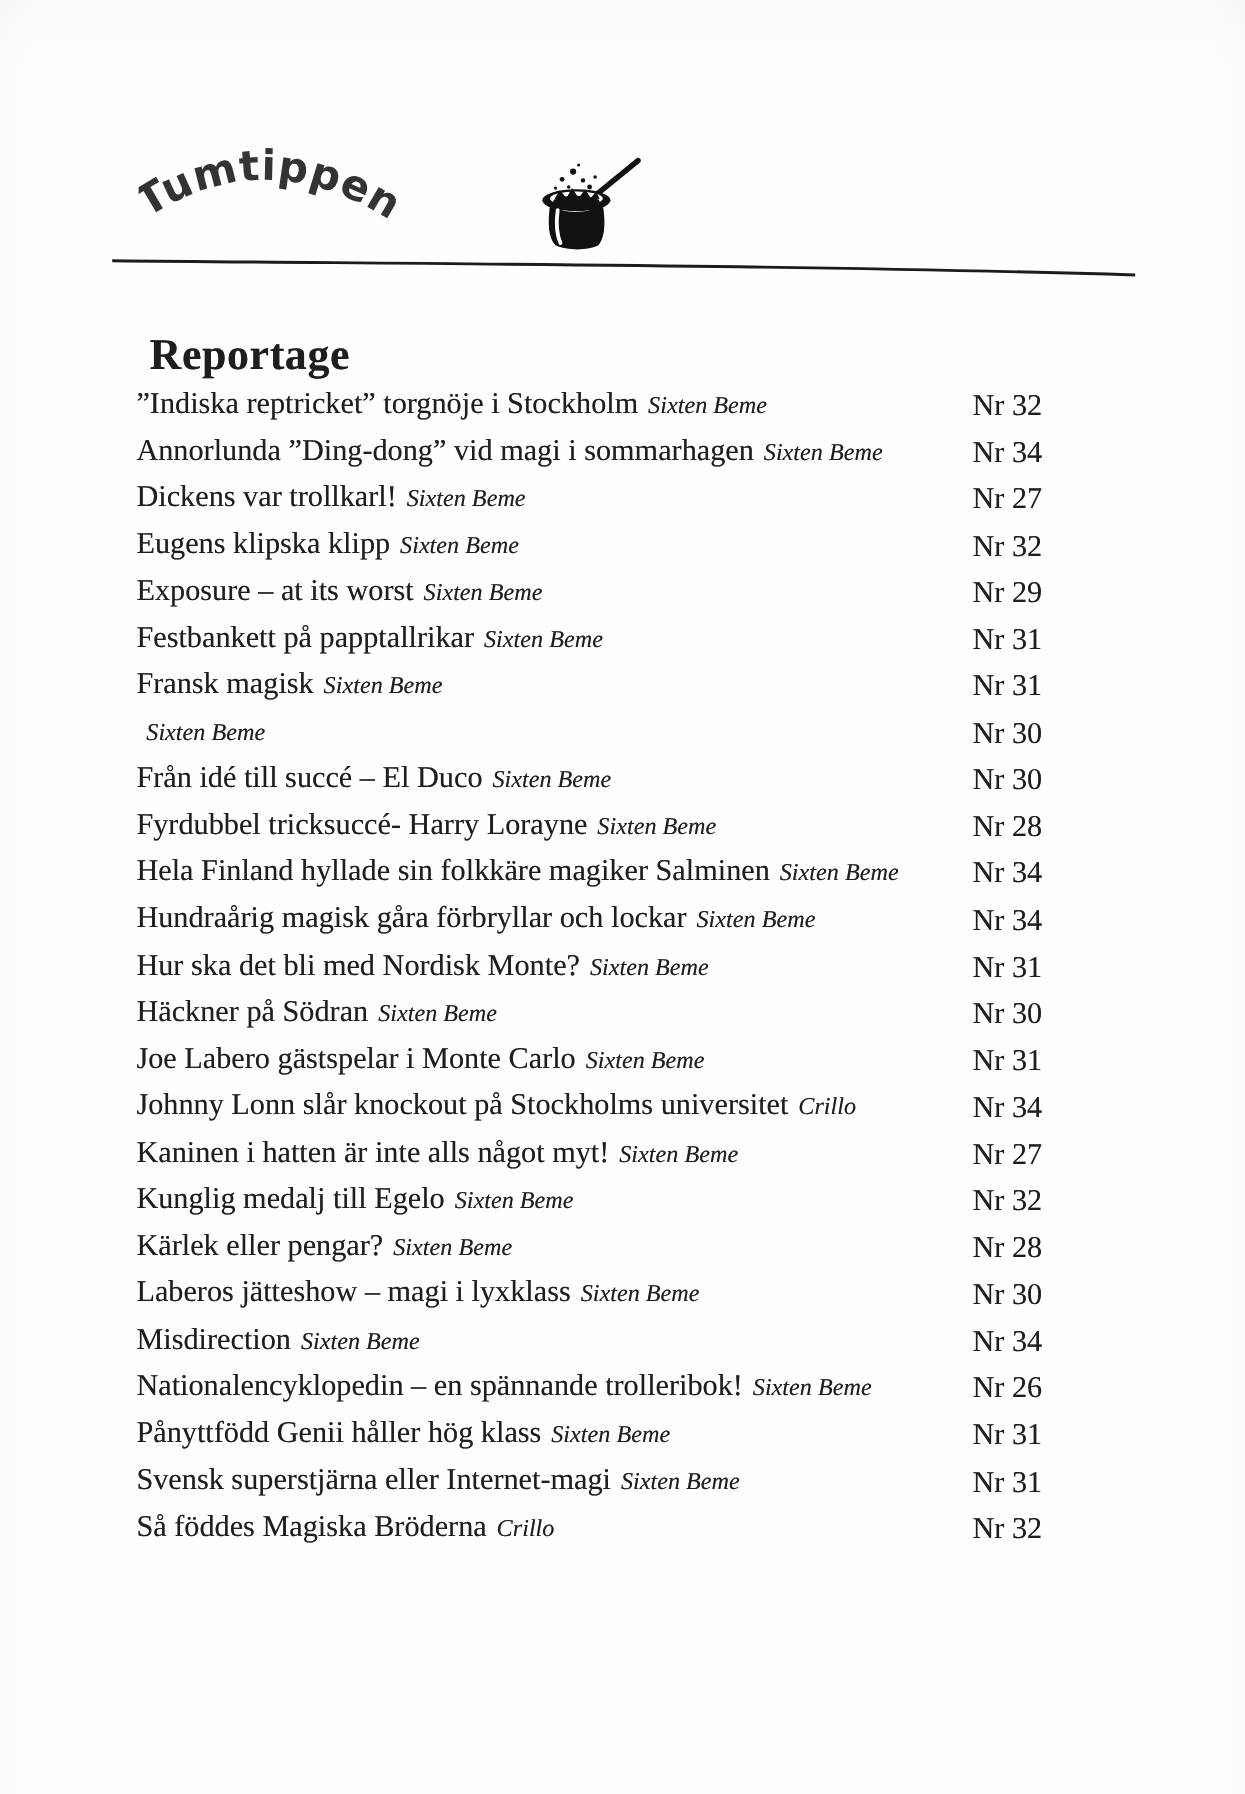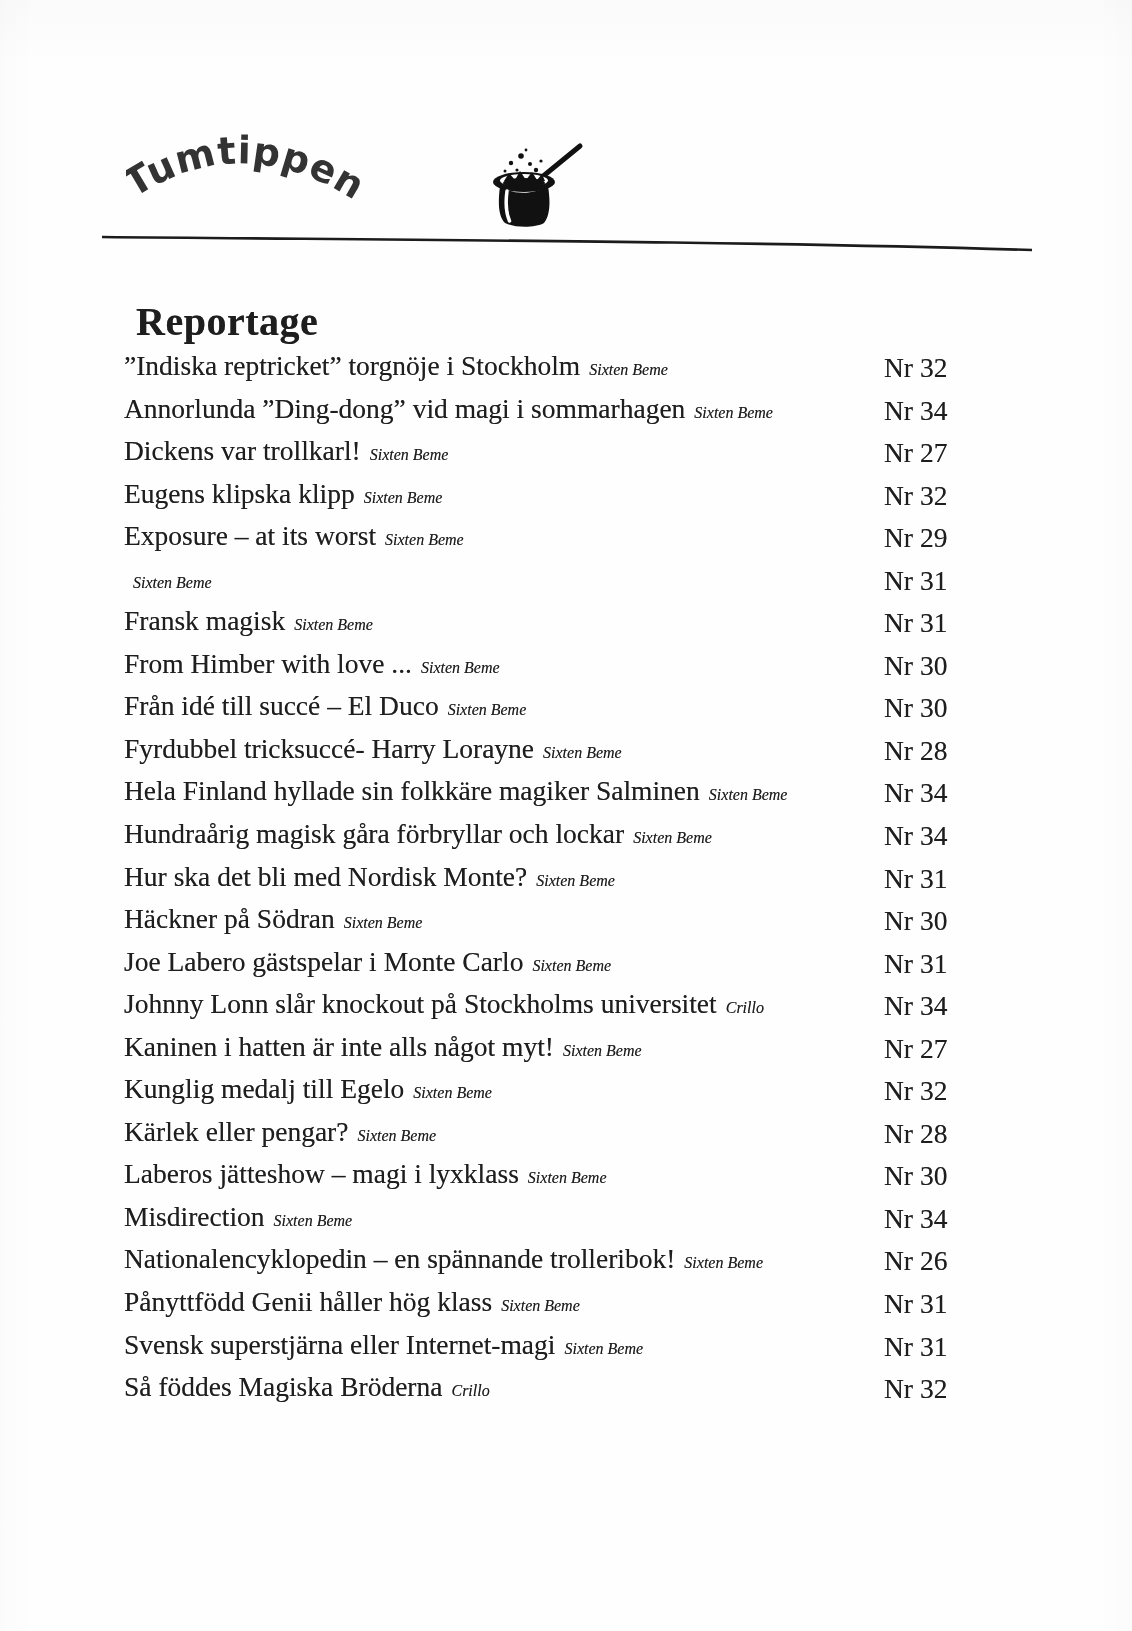--- a/index.html
+++ b/index.html
@@ -35,21 +35,21 @@
   }
   .toc-row {
     display: flex; align-items: baseline;
     height: 42.55px;
     text-shadow: 0 0 0.5px rgba(20,20,20,0.55);
   }
   .article-title {
     font-size: 27.5px; white-space: nowrap;
   }
   .article-author {
-    font-style: italic; font-size: 16px;
+    font-style: italic; font-size: 22px;
     margin-left: 9px; white-space: nowrap;
   }
   .row-spacer { flex: 1 1 auto; }
   .issue-number {
     flex: 0 0 88px; font-size: 27.5px; white-space: nowrap;
     transform: translateY(2px);
   }
 </style>
 </head>
 <body>
@@ -129,34 +129,34 @@
   </div>
 
   <div class="toc-row">
     <span class="article-title">Exposure – at its worst</span>
     <span class="article-author">Sixten Beme</span>
     <span class="row-spacer"></span>
     <span class="issue-number">Nr 29</span>
   </div>
 
   <div class="toc-row">
+    <span class="article-title">Festbankett på papptallrikar</span>
     <span class="article-author">Sixten Beme</span>
     <span class="row-spacer"></span>
     <span class="issue-number">Nr 31</span>
   </div>
 
   <div class="toc-row">
     <span class="article-title">Fransk magisk</span>
     <span class="article-author">Sixten Beme</span>
     <span class="row-spacer"></span>
     <span class="issue-number">Nr 31</span>
   </div>
 
   <div class="toc-row">
-    <span class="article-title">From Himber with love ...</span>
     <span class="article-author">Sixten Beme</span>
     <span class="row-spacer"></span>
     <span class="issue-number">Nr 30</span>
   </div>
 
   <div class="toc-row">
     <span class="article-title">Från idé till succé – El Duco</span>
     <span class="article-author">Sixten Beme</span>
     <span class="row-spacer"></span>
     <span class="issue-number">Nr 30</span>

